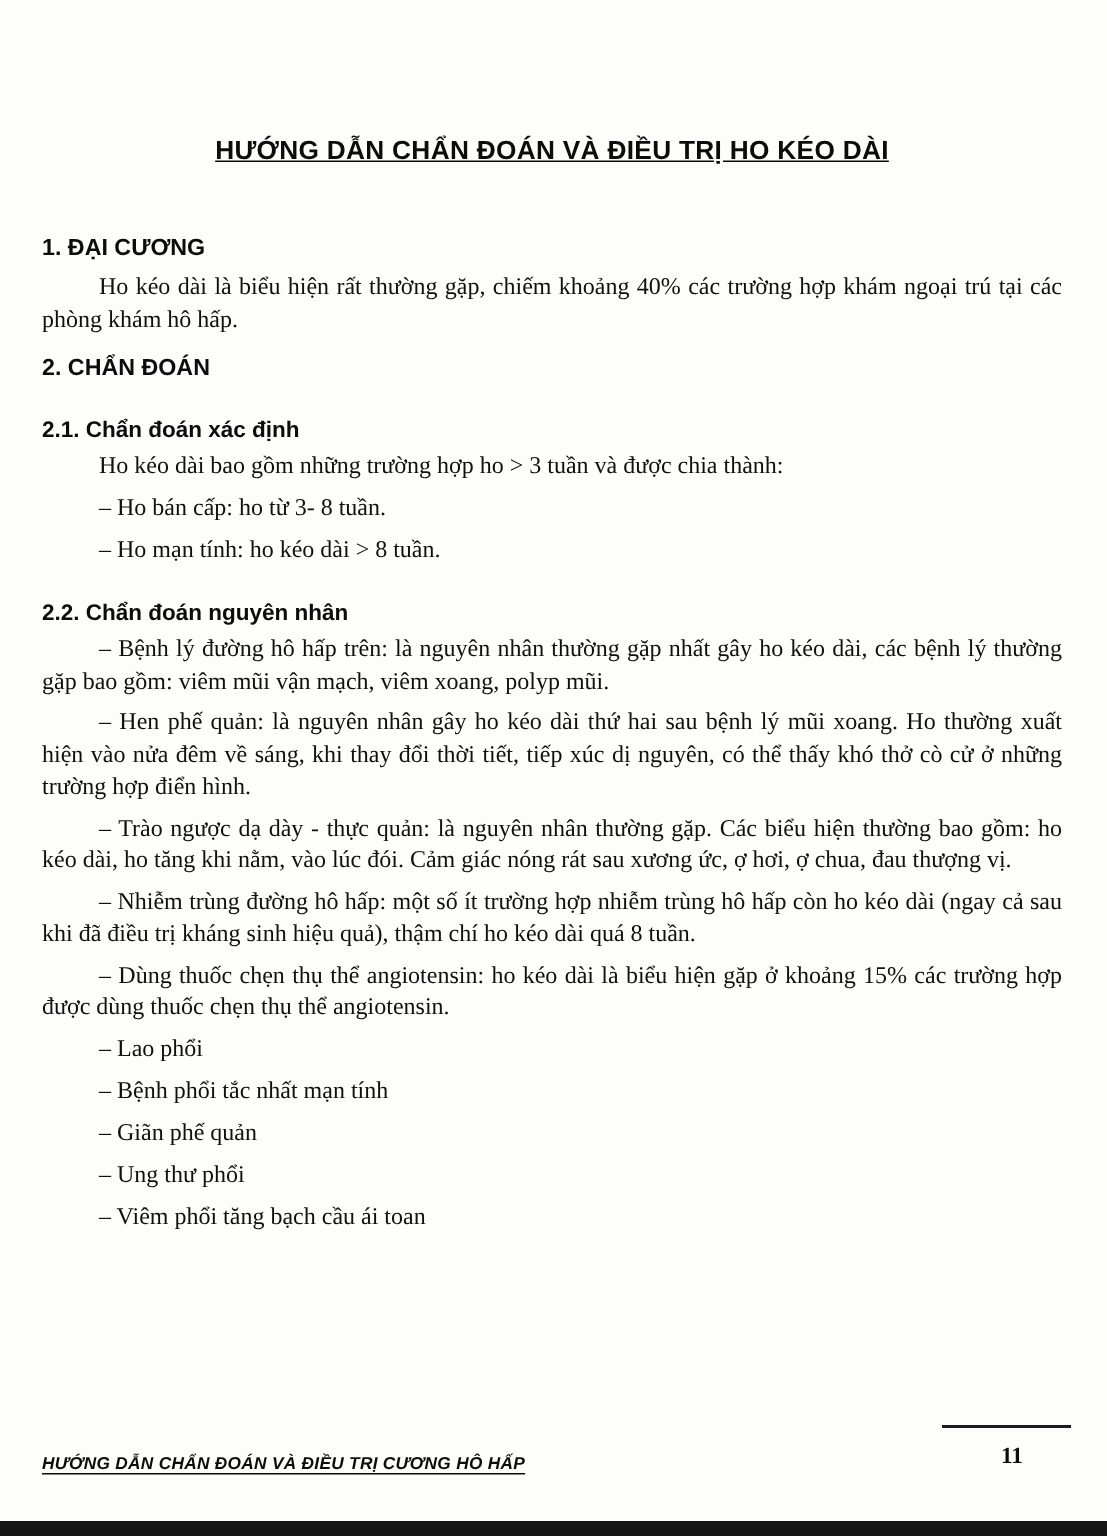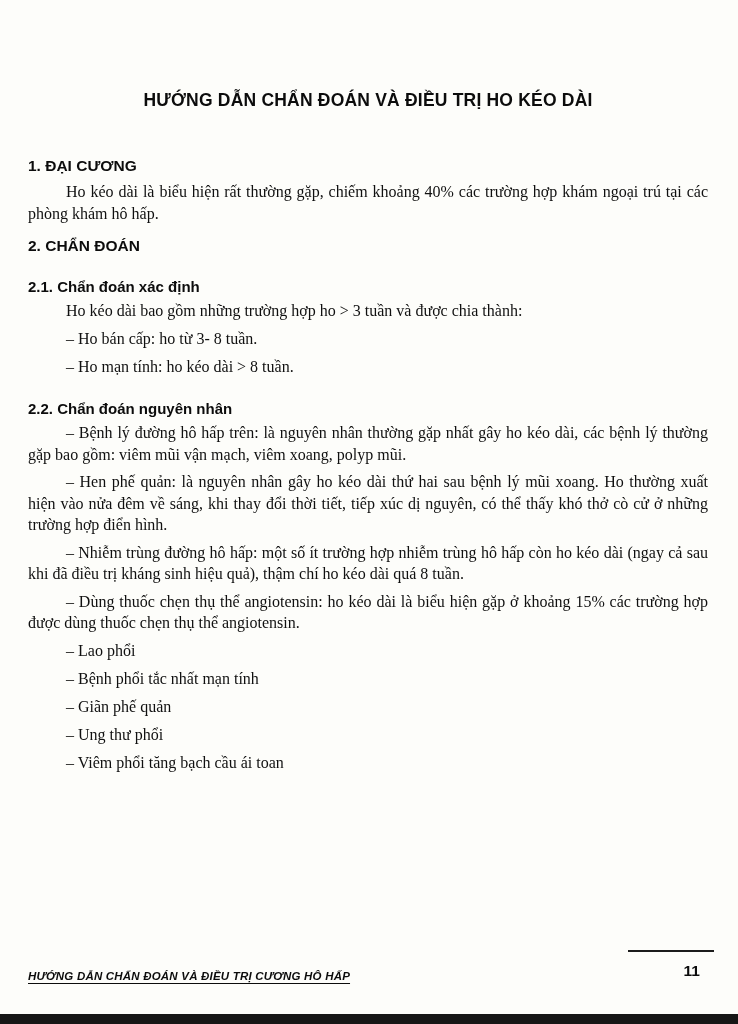--- a/index.html
+++ b/index.html
@@ -18,20 +18,21 @@
     padding: 90px 30px 0 28px;
   }
   .doc-title {
     font-family: "Liberation Sans", "DejaVu Sans", sans-serif;
     font-weight: 700;
     font-size: 17.5px;
     letter-spacing: 0.2px;
     text-align: center;
     margin-bottom: 46px;
     color: #0c0c0c;
+    text-decoration: underline;
   }
   .h1 {
     font-family: "Liberation Sans", "DejaVu Sans", sans-serif;
     font-weight: 700;
     font-size: 15.5px;
     margin: 13px 0 6px 0;
     color: #0c0c0c;
   }
   .h2 {
     font-family: "Liberation Sans", "DejaVu Sans", sans-serif;
@@ -55,23 +56,23 @@
   }
   .footer-rule {
     position: absolute;
     right: 24px;
     bottom: 72px;
     width: 86px;
     border-top: 2px solid #1c1c1c;
   }
   .page-number {
     position: absolute;
-    right: 38px;
+    right: 56px;
     bottom: 44px;
-    font-family: Liberation Sans, sans-serif;
+    font-family: Liberation Serif, serif;
     font-weight: 700;
     font-size: 15.5px;
     color: #0c0c0c;
   }
   .footer-text {
     position: absolute;
     left: 28px;
     bottom: 42px;
     font-family: "Liberation Sans", "DejaVu Sans", sans-serif;
     font-style: italic;
@@ -105,20 +106,21 @@
     <div class="h1">2. CHẨN ĐOÁN</div>
 
     <div class="h2">2.1. Chẩn đoán xác định</div>
     <p class="para">Ho kéo dài bao gồm những trường hợp ho &gt; 3 tuần và được chia thành:</p>
     <p class="short">– Ho bán cấp: ho từ 3- 8 tuần.</p>
     <p class="short">– Ho mạn tính: ho kéo dài &gt; 8 tuần.</p>
 
     <div class="h2">2.2. Chẩn đoán nguyên nhân</div>
     <p class="para">– Bệnh lý đường hô hấp trên: là nguyên nhân thường gặp nhất gây ho kéo dài, các bệnh lý thường gặp bao gồm: viêm mũi vận mạch, viêm xoang, polyp mũi.</p>
     <p class="para">– Hen phế quản: là nguyên nhân gây ho kéo dài thứ hai sau bệnh lý mũi xoang. Ho thường xuất hiện vào nửa đêm về sáng, khi thay đổi thời tiết, tiếp xúc dị nguyên, có thể thấy khó thở cò cử ở những trường hợp điển hình.</p>
+    <p class="para">– Trào ngược dạ dày - thực quản: là nguyên nhân thường gặp. Các biểu hiện thường bao gồm: ho kéo dài, ho tăng khi nằm, vào lúc đói. Cảm giác nóng rát sau xương ức, ợ hơi, ợ chua, đau thượng vị.</p>
     <p class="para">– Nhiễm trùng đường hô hấp: một số ít trường hợp nhiễm trùng hô hấp còn ho kéo dài (ngay cả sau khi đã điều trị kháng sinh hiệu quả), thậm chí ho kéo dài quá 8 tuần.</p>
     <p class="para">– Dùng thuốc chẹn thụ thể angiotensin: ho kéo dài là biểu hiện gặp ở khoảng 15% các trường hợp được dùng thuốc chẹn thụ thể angiotensin.</p>
     <p class="short">– Lao phổi</p>
     <p class="short">– Bệnh phổi tắc nhất mạn tính</p>
     <p class="short">– Giãn phế quản</p>
     <p class="short">– Ung thư phổi</p>
     <p class="short">– Viêm phổi tăng bạch cầu ái toan</p>
 
   </div>
 

